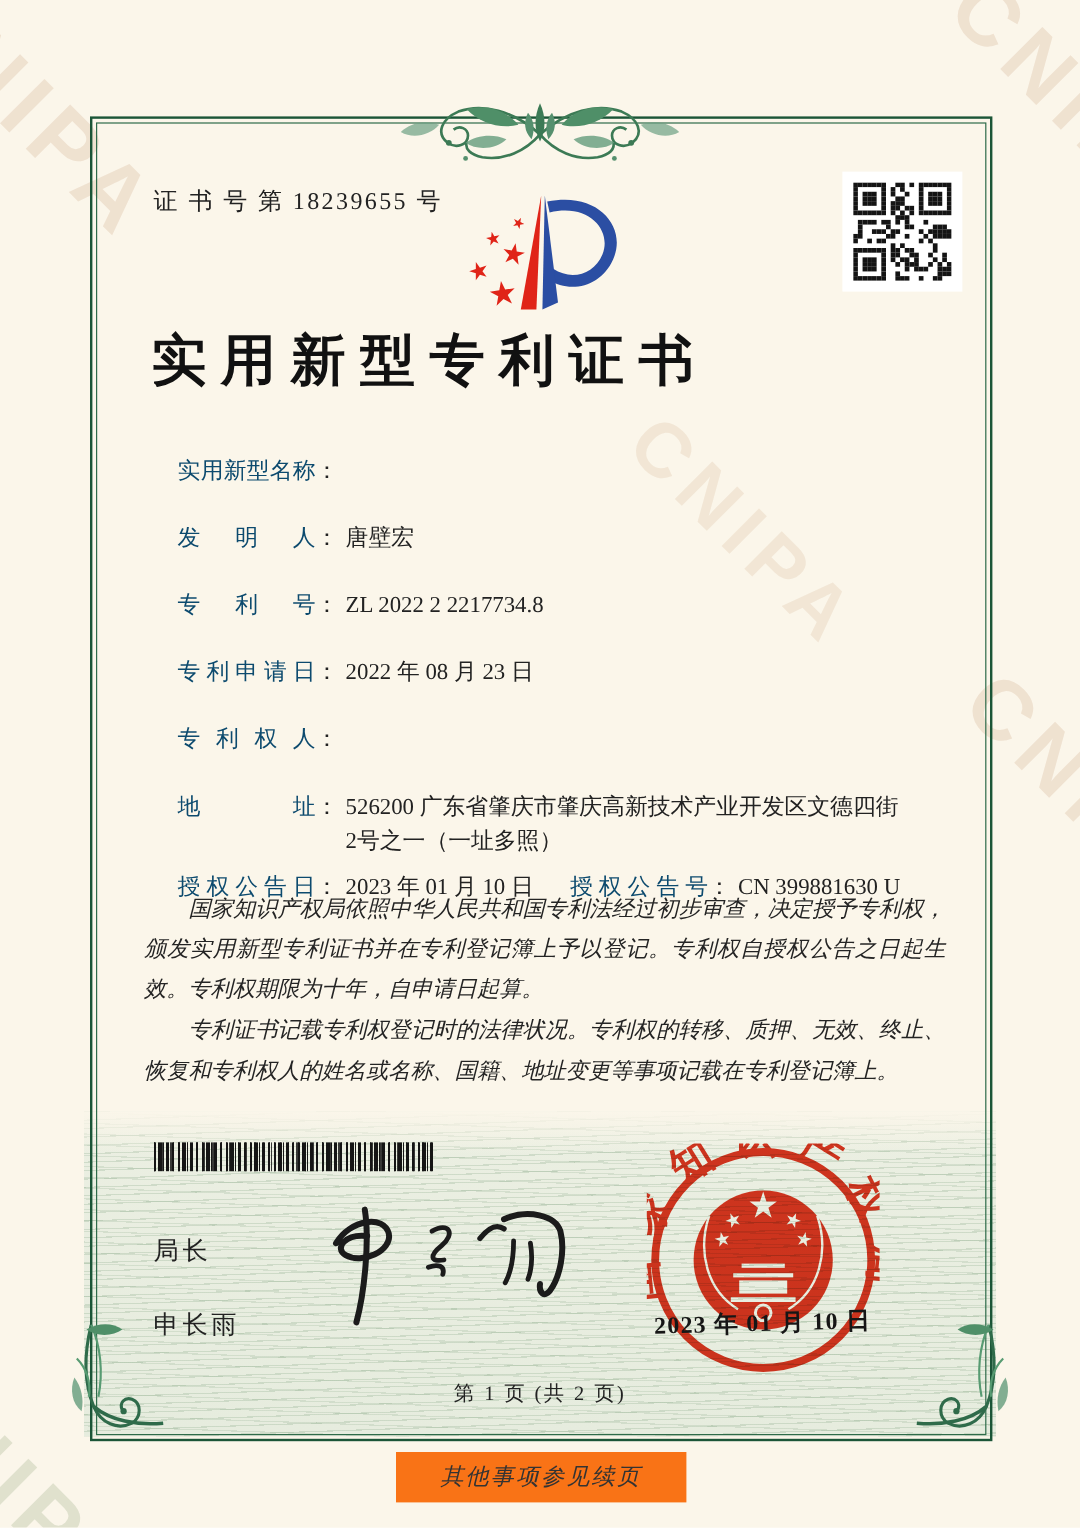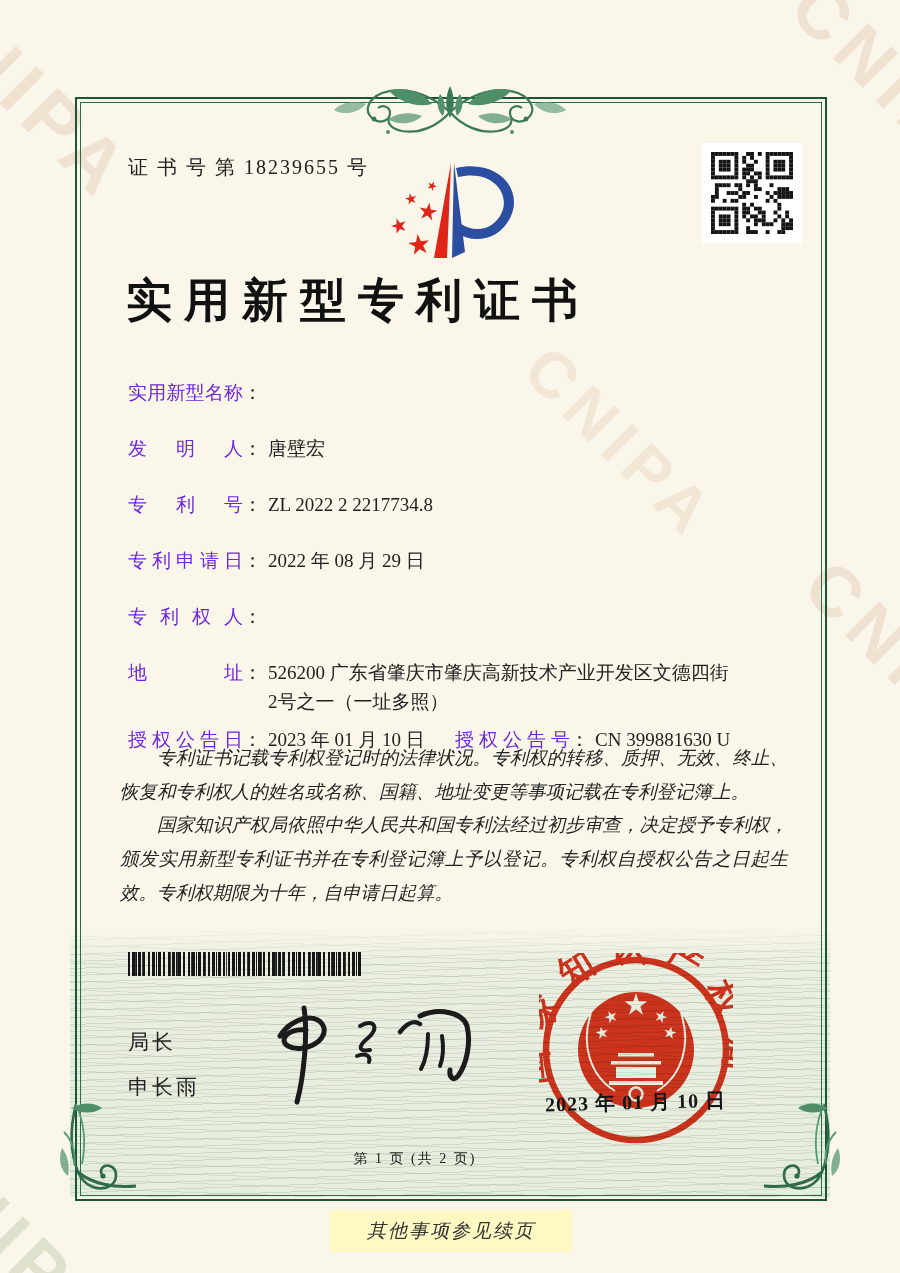--- a/index.html
+++ b/index.html
@@ -61,21 +61,22 @@
     position:absolute;left:0;top:270px;width:716px;text-align:center;z-index:4;
     font-size:46px;font-weight:bold;letter-spacing:12px;color:#111;
   }
   
   .fields{position:absolute;left:128px;top:378px;width:665px;z-index:4;font-size:19px;}
   .f-row{display:flex;margin-bottom:27px;line-height:29px;}
   .f-row.addr{margin-bottom:9px;}
   .f-label{
     display:inline-block;width:115px;flex:0 0 115px;
     text-align:justify;text-align-last:justify;text-justify:inter-character;
-    color:#6d28d9;
+    color:#0c4a6e;
+    margin-left:20px;
   }
   .f-colon{flex:0 0 auto;color:#222;}
   .f-value{margin-left:6px;color:#222;}
   .f-row.addr .f-value{width:470px;}
   .grant-row{display:flex;line-height:29px;}
   .grant-left{display:flex;width:327px;}
   .grant-right{display:flex;}
   
   .body-text{
     position:absolute;left:120px;top:742px;width:668px;z-index:4;
@@ -89,35 +90,35 @@
     background:
       repeating-linear-gradient(90deg,#151515 0 2px,rgba(0,0,0,0) 2px 5px),
       repeating-linear-gradient(90deg,#151515 0 1px,rgba(0,0,0,0) 1px 4px),
       repeating-linear-gradient(90deg,rgba(25,25,25,.85) 0 1px,rgba(0,0,0,0) 1px 7px);
   }
   .director{
     position:absolute;left:128px;top:1028px;z-index:4;
     font-family:"Liberation Sans","DejaVu Sans",sans-serif;
     font-size:21px;color:#222;letter-spacing:3px;
   }
-  .director .name{margin-top:17px;}
+  .director .name{margin-top:34px;}
   .signature{position:absolute;left:262px;top:998px;z-index:4;}
   .seal{position:absolute;left:539px;top:953px;z-index:5;mix-blend-mode:multiply;opacity:.96;}
   .seal-date{
     position:absolute;left:545px;top:1089px;width:185px;z-index:6;
     font-size:20px;font-weight:bold;letter-spacing:1px;color:#161616;
     transform:rotate(-1.5deg);white-space:nowrap;
   }
   .page-footer{
-    position:absolute;left:0;top:1150px;width:830px;text-align:center;z-index:4;
-    font-size:14px;color:#222;letter-spacing:2px;
+    position:absolute;left:0;top:1150px;width:900px;text-align:center;z-index:4;
+    font-size:17px;color:#222;letter-spacing:2px;
   }
   .note-box{
     position:absolute;left:330px;top:1210px;width:242px;height:42px;z-index:4;
-    background:#fef9c3;display:flex;align-items:center;justify-content:center;
+    background:#f97316;display:flex;align-items:center;justify-content:center;
     font-size:19px;font-style:italic;color:#333;letter-spacing:2px;
   }
 </style>
 </head>
 <body>
 
 <span class="wm wm-a">CNIPA</span>
 <span class="wm wm-b">CNIPA</span>
 <span class="wm wm-c">CNIPA</span>
 <span class="wm wm-d">CNIPA</span>
@@ -412,21 +413,21 @@
     <span class="f-value">唐壁宏</span>
   </div>
   <div class="f-row">
     <span class="f-label">专利号</span>
       <span class="f-colon">：</span>
     <span class="f-value">ZL 2022 2 2217734.8</span>
   </div>
   <div class="f-row">
     <span class="f-label">专利申请日</span>
       <span class="f-colon">：</span>
-    <span class="f-value">2022 年 08 月 29 日</span>
+    <span class="f-value">2022 年 08 月 23 日</span>
   </div>
   <div class="f-row">
     <span class="f-label">专利权人</span>
       <span class="f-colon">：</span>
   </div>
   <div class="f-row addr">
     <span class="f-label">地址</span>
       <span class="f-colon">：</span>
     <span class="f-value">526200 广东省肇庆市肇庆高新技术产业开发区文德四街2号之一（一址多照）</span>
   </div>
@@ -438,22 +439,22 @@
     </div>
     <div class="grant-right">
       <span class="f-label">授权公告号</span>
         <span class="f-colon">：</span>
       <span class="f-value">CN 399881630 U</span>
     </div>
   </div>
 </div>
 
 <div class="body-text">
+  <p>国家知识产权局依照中华人民共和国专利法经过初步审查，决定授予专利权，颁发实用新型专利证书并在专利登记簿上予以登记。专利权自授权公告之日起生效。专利权期限为十年，自申请日起算。</p>
   <p>专利证书记载专利权登记时的法律状况。专利权的转移、质押、无效、终止、恢复和专利权人的姓名或名称、国籍、地址变更等事项记载在专利登记簿上。</p>
-  <p>国家知识产权局依照中华人民共和国专利法经过初步审查，决定授予专利权，颁发实用新型专利证书并在专利登记簿上予以登记。专利权自授权公告之日起生效。专利权期限为十年，自申请日起算。</p>
 </div>
 
 <div class="barcode"></div>
 
 <div class="director">
   <div>局长</div>
   <div class="name">申长雨</div>
 </div>
 
 <svg class="signature" width="220" height="112" viewBox="0 0 220 112">

